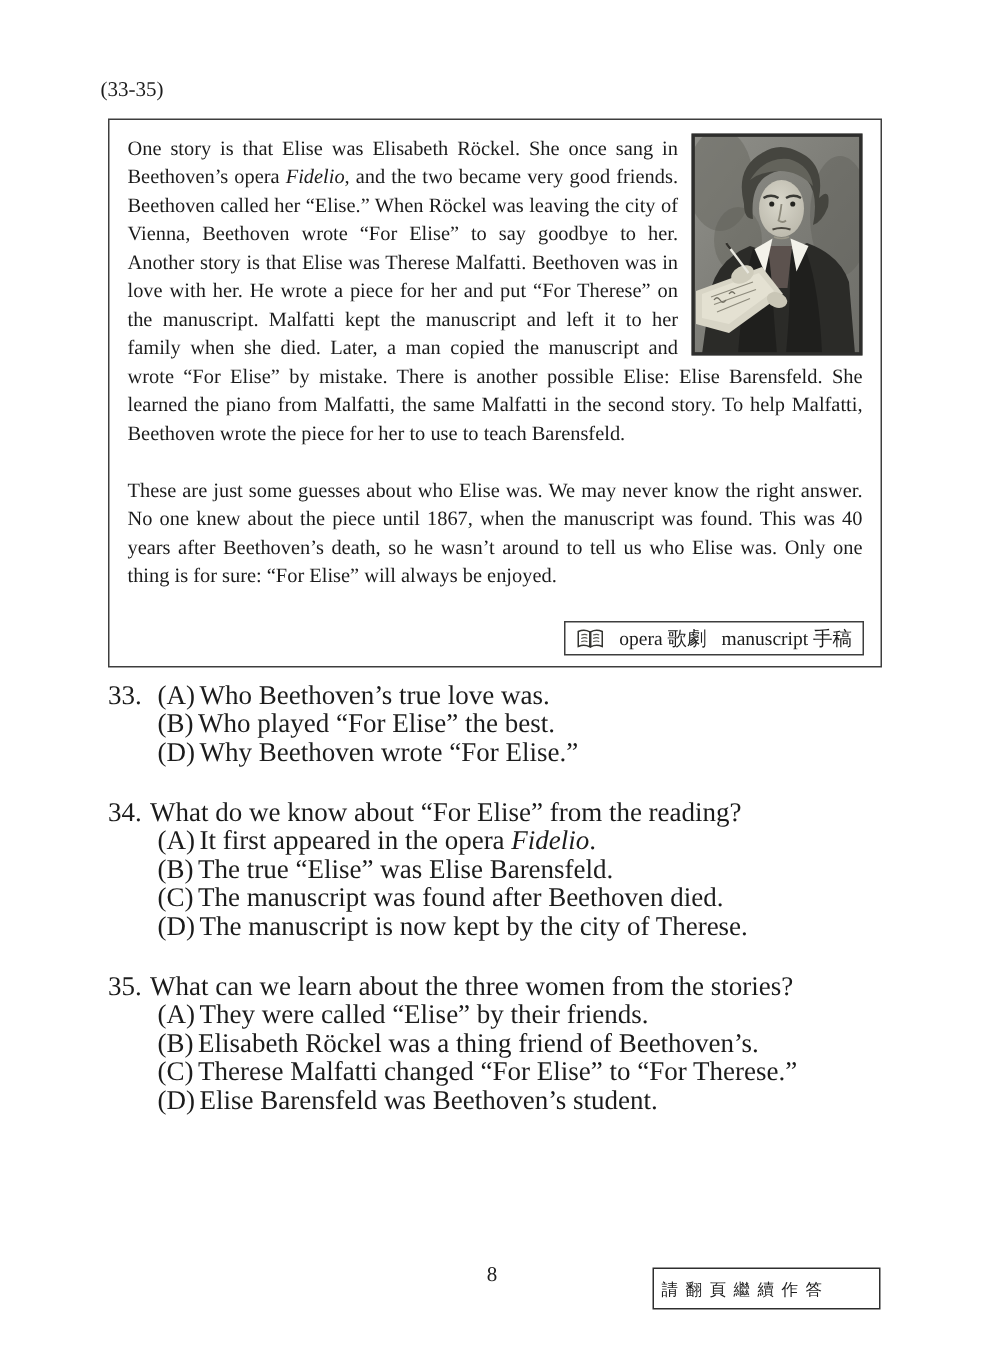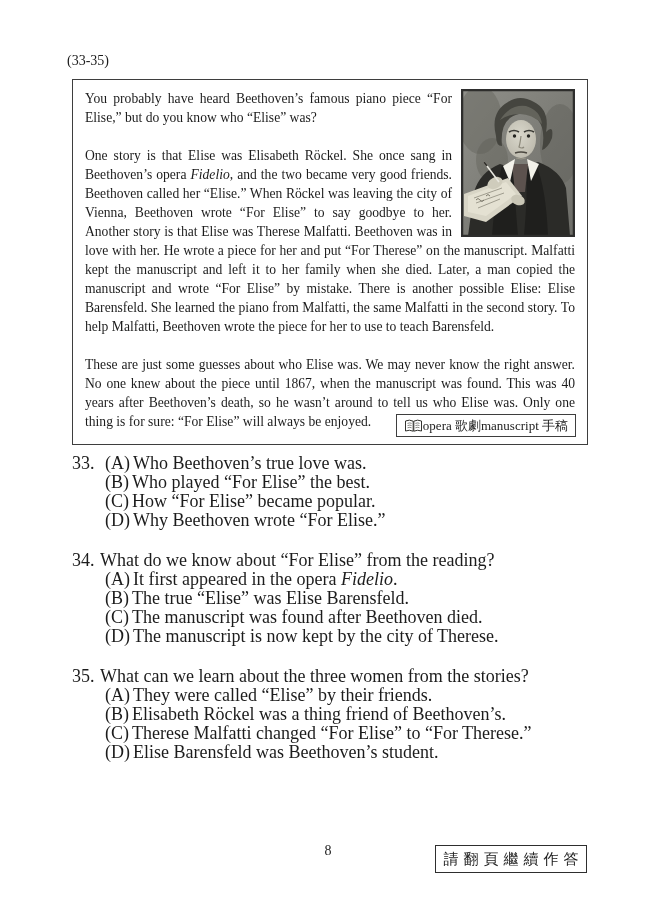--- a/index.html
+++ b/index.html
@@ -21,21 +21,21 @@
 
   .portrait {
     float:right; width:112px; height:146px; margin:0 0 4px 9px;
     border:1px solid #2e2e2e; background:#8a8a84;
   }
   .portrait svg { display:block; width:100%; height:100%; }
 
   .vocab-box {
     position:absolute; right:11px; bottom:7px; height:23px;
     border:1px solid #3e3e3e; box-sizing:border-box;
-    display:flex; align-items:center; padding:0 7px;
+    display:flex; align-items:center; gap:10px; padding:0 7px;
     font-size:13px; background:#fff; white-space:nowrap;
   }
   .vocab-entry { white-space:nowrap; }
   .book-icon svg { display:block; }
 
   .questions { position:absolute; left:72px; top:454px; width:516px; }
   .question {
     position:relative; padding-left:28px; margin-bottom:21px;
     font-size:18px; line-height:19px;
   }
@@ -44,22 +44,22 @@
   .option { white-space:nowrap; }
   .opt-label { margin-right:3px; }
 
   .footer-page-num {
     position:absolute; left:0; right:0; top:843px; text-align:center;
     font-size:14px;
   }
   .continue-box {
     position:absolute; left:435px; top:845px; width:152px; height:28px;
     box-sizing:border-box; border:1.5px solid #2e2e2e;
-    display:flex; align-items:center; justify-content:center;
-    font-size:15px; letter-spacing:5px; padding-left:5px;
+    display:flex; align-items:center; 
+    font-size:11px; letter-spacing:5px; padding-left:5px;
   }
   i { font-style:italic; }
 </style>
 </head>
 <body>
 
 <div class="range-label">(33-35)</div>
 
 <div class="passage-box">
 
@@ -108,21 +108,20 @@
       <path d="M14,110 q2,-3 4,0 q2,3 4,0 M24,106 q2,-3 4,0" stroke="#6f6c5f" stroke-width="0.9" fill="none"></path>
 
       <ellipse cx="33" cy="93" rx="8" ry="5.5" fill="#cfccbc" transform="rotate(-28 33 93)"></ellipse>
       <line x1="22" y1="72" x2="37" y2="92" stroke="#e9e8df" stroke-width="1.6"></line>
       <line x1="22" y1="72" x2="25" y2="76" stroke="#33322d" stroke-width="1.8"></line>
       <ellipse cx="56" cy="110" rx="7" ry="5" fill="#c9c6b6" transform="rotate(20 56 110)"></ellipse>
       <rect x="0.5" y="0.5" width="111" height="145" fill="none" stroke="#2e2e2c" stroke-width="1.5"></rect>
     </svg>
   </div>
 
-  <p>You probably have heard Beethoven’s famous piano piece “For Elise,” but do you know who “Elise” was?</p>
 
   <p><span>One story is that Elise was Elisabeth Röckel.  She once sang in Beethoven’s opera </span><i>Fidelio</i><span>, and the two became very good friends.  Beethoven called her “Elise.”  When Röckel was leaving the city of Vienna, Beethoven wrote “For Elise” to say goodbye to her.  Another story is that Elise was Therese Malfatti.  Beethoven was in love with her.  He wrote a piece for her and put “For Therese” on the manuscript.  Malfatti kept the manuscript and left it to her family when she died.  Later, a man copied the manuscript and wrote “For Elise” by mistake.  There is another possible Elise: Elise Barensfeld.  She learned the piano from Malfatti, the same Malfatti in the second story.  To help Malfatti, Beethoven wrote the piece for her to use to teach Barensfeld.</span></p>
 
   <p class="last">These are just some guesses about who Elise was.  We may never know the right answer.  No one knew about the piece until 1867, when the manuscript was found.  This was 40 years after Beethoven’s death, so he wasn’t around to tell us who Elise was.  Only one thing is for sure: “For Elise” will always be enjoyed.</p>
 
   <div class="vocab-box">
     <span class="book-icon">
       <svg width="19" height="14" viewBox="0 0 19 14">
         <path d="M1.5,2 Q5.5,0.2 9.2,2.2 L9.2,12.2 Q5.5,10.4 1.5,12 Z" fill="#fff" stroke="#33332f" stroke-width="1"></path>
         <path d="M17.5,2 Q13.5,0.2 9.8,2.2 L9.8,12.2 Q13.5,10.4 17.5,12 Z" fill="#fff" stroke="#33332f" stroke-width="1"></path>
@@ -134,21 +133,20 @@
   </div>
 </div>
 
 <div class="questions">
 
   <div class="question">
     <span class="q-num">33.</span>
     <div class="options">
       <div class="option"><span class="opt-label">(A)</span><span>Who Beethoven’s true love was.</span></div>
       <div class="option"><span class="opt-label">(B)</span><span>Who played “For Elise” the best.</span></div>
-      <div class="option"><span class="opt-label">(C)</span><span>How “For Elise” became popular.</span></div>
       <div class="option"><span class="opt-label">(D)</span><span>Why Beethoven wrote “For Elise.”</span></div>
     </div>
   </div>
 
   <div class="question">
     <span class="q-num">34.</span>
     <div class="q-text">What do we know about “For Elise” from the reading?</div>
     <div class="options">
       <div class="option"><span class="opt-label">(A)</span><span>It first appeared in the opera </span><i>Fidelio</i><span>.</span></div>
       <div class="option"><span class="opt-label">(B)</span><span>The true “Elise” was Elise Barensfeld.</span></div>

